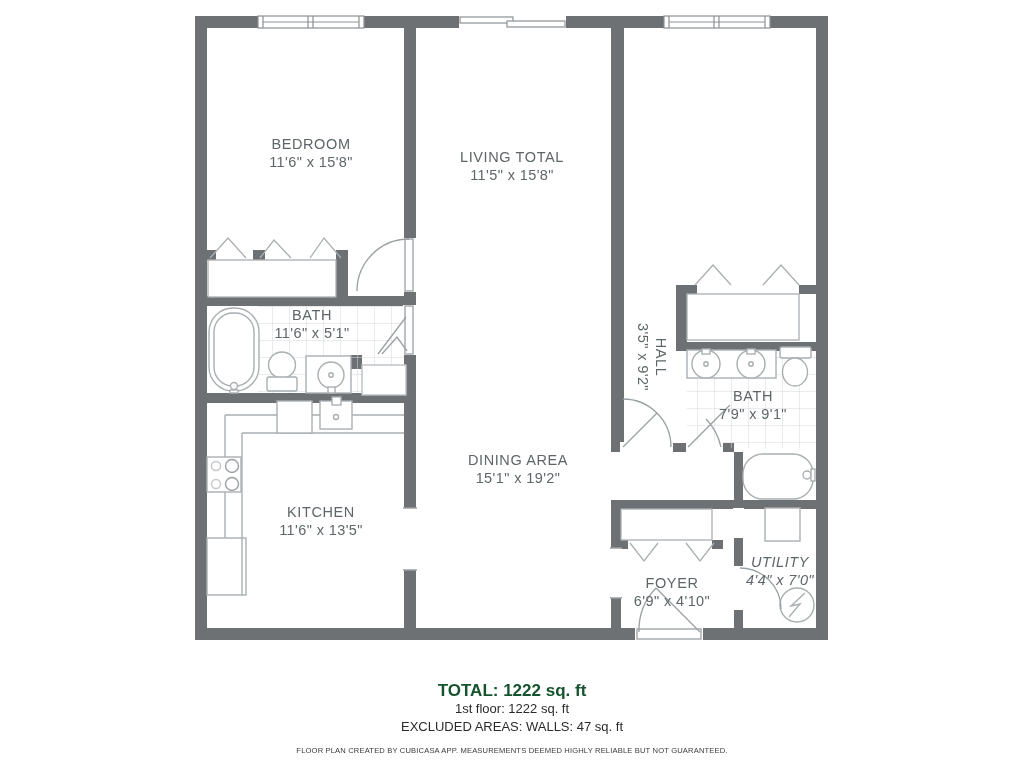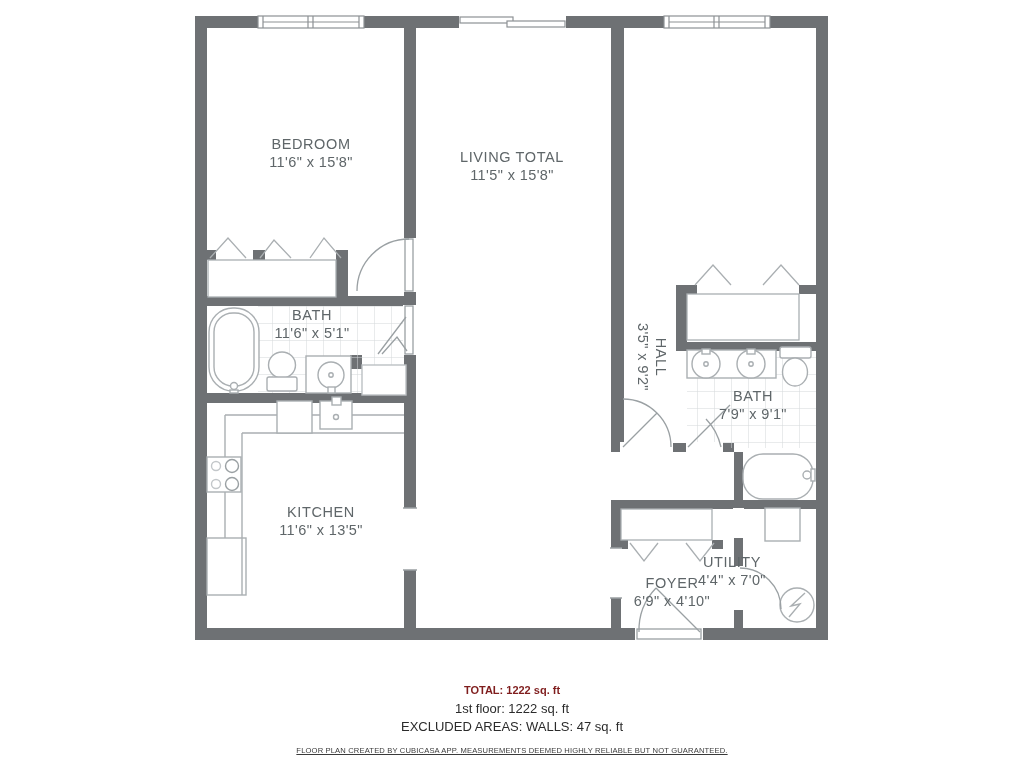--- a/index.html
+++ b/index.html
@@ -4,23 +4,23 @@
 <style>
   html,body{margin:0;padding:0;background:#ffffff;}
   #canvas{position:relative;width:840px;height:768px;background:#ffffff;overflow:hidden;
           font-family:"Liberation Sans", sans-serif;}
   #plan-svg{position:absolute;left:0;top:0;}
   .room-label{position:absolute;transform:translate(-50%,-50%);text-align:center;
               color:#5f6669;font-size:14.5px;line-height:18px;letter-spacing:.4px;white-space:nowrap;}
   .room-label .rname{letter-spacing:.6px;}
   .room-label.rotated{transform:translate(-50%,-50%) rotate(90deg);}
   #footer{position:absolute;left:0;top:681px;width:1024px;text-align:center;color:#262626;}
-  #footer .total{font-size:11px;font-weight:bold;color:#7f1d1d;line-height:19px;}
+  #footer .total{font-size:17px;font-weight:bold;color:#14532d;line-height:19px;}
   #footer .line{font-size:13px;color:#2b2b2b;line-height:18px;}
-  #footer .disclaimer{margin-top:10px;font-size:7.6px;letter-spacing:.15px;color:#3a3a3a;text-decoration:underline;}
+  #footer .disclaimer{margin-top:10px;font-size:7.6px;letter-spacing:.15px;color:#3a3a3a;}
 </style>
 </head>
 <body>
 
 <div id="canvas">
 
 <svg id="plan-svg" width="1024" height="768" viewBox="0 0 1024 768" xmlns="http://www.w3.org/2000/svg">
   <defs>
     <pattern id="tile" width="17" height="17" patternUnits="userSpaceOnUse">
       <path d="M 17 0 H 0 V 17" fill="none" stroke="#d4d7d9" stroke-width="1"></path>
@@ -232,25 +232,29 @@
   <div class="rdims">3'5" x 9'2"</div>
 </div>
 <div class="room-label" style="left:753px;top:405px;">
   <div class="rname">BATH</div>
   <div class="rdims">7'9" x 9'1"</div>
 </div>
 <div class="room-label" style="left:321px;top:521px;">
   <div class="rname">KITCHEN</div>
   <div class="rdims">11'6" x 13'5"</div>
 </div>
+<div class="room-label" style="left:518px;top:469px;">
+  <div class="rname">DINING AREA</div>
+  <div class="rdims">15'1" x 19'2"</div>
+</div>
 <div class="room-label" style="left:672px;top:592px;">
   <div class="rname">FOYER</div>
   <div class="rdims">6'9" x 4'10"</div>
 </div>
-<div class="room-label" style="left:732px;top:571px;">
+<div class="room-label" style="left:780px;top:571px;font-style:italic;">
   <div class="rname">UTILITY</div>
   <div class="rdims">4'4" x 7'0"</div>
 </div>
 
 <div id="footer">
   <div class="total">TOTAL: 1222 sq. ft</div>
   <div class="line">1st floor: 1222 sq. ft</div>
   <div class="line">EXCLUDED AREAS: WALLS: 47 sq. ft</div>
   <div class="disclaimer">FLOOR PLAN CREATED BY CUBICASA APP. MEASUREMENTS DEEMED HIGHLY RELIABLE BUT NOT GUARANTEED.</div>
 </div>

